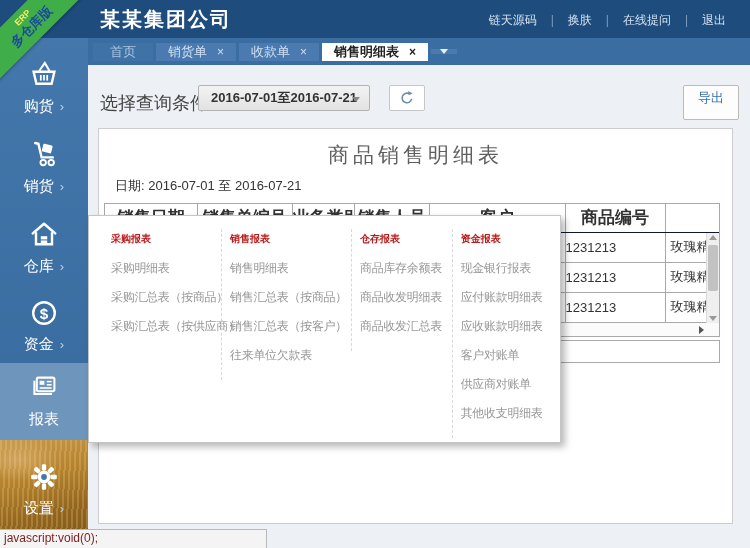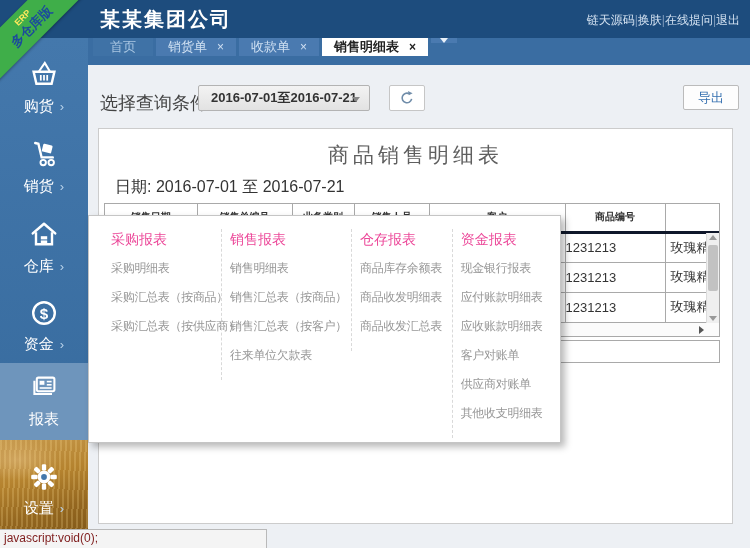--- a/index.html
+++ b/index.html
@@ -4,30 +4,30 @@
 <style>
   *{margin:0;padding:0;box-sizing:border-box}
   html,body{width:750px;height:548px;overflow:hidden}
   body{font-family:"Liberation Sans","DejaVu Sans",sans-serif}
   #app{position:relative;width:750px;height:548px;background:var(--content-bg,#edf0f4);overflow:hidden}
 
   
   .topbar{position:absolute;left:0;top:0;width:750px;height:38px;background:var(--topbar-bg,#1d4c7d);z-index:5}
   .app-title{position:absolute;left:100px;top:6px;color:#fff;font-size:20px;font-weight:bold;letter-spacing:2px}
   .top-links{position:absolute;right:10px;top:12px;font-size:12px;color:#d5e3f2;white-space:nowrap}
-  .tlink{cursor:pointer;margin:0 0}
+  .tlink{cursor:pointer;margin:0 14px}
   .sep{color:#7f9cbd}
 
   
   .ribbon{position:absolute;left:-46px;top:6px;width:150px;height:36px;background:var(--ribbon-green,#3fae49);transform:rotate(-45deg);z-index:30;text-align:center;box-shadow:0 1px 3px rgba(0,0,0,.35)}
   .ribbon .r1{display:block;font-size:9px;color:#ffe95c;font-weight:bold;line-height:10px;margin-top:4px}
   .ribbon .r2{display:block;font-size:13px;color:#1c4b9b;font-weight:bold;line-height:16px}
 
   
-  .tabbar{position:absolute;left:88px;top:38px;width:662px;height:27px;background:var(--tabbar-bg,#3a6da2);display:flex;align-items:flex-start;padding-left:5px}
+  .tabbar{position:absolute;left:88px;top:38px;width:662px;height:27px;background:var(--tabbar-bg,#3a6da2);display:flex;align-items:center;padding-left:5px}
   .tabs-holder{display:flex;align-items:stretch}
   .tab{display:flex;align-items:center;margin-right:3px;padding:0 12px;background:var(--tab-inactive-bg,#4a7ab0);color:#cfe0f2;font-size:13px;cursor:pointer;white-space:nowrap}
   .tab.first{background:#3f72a6;color:#a9c6e2;padding:0 17px}
   .tab.active{background:#fff;color:#222;font-weight:bold}
   .tab-close{margin-left:10px;font-size:12px;cursor:pointer}
   .tab.mini{padding:0 9px}
   .caret-down{width:0;height:0;border-left:4px solid transparent;border-right:4px solid transparent;border-top:5px solid #e9f1f9}
 
   
   .sidebar{position:absolute;left:0;top:38px;width:88px;height:510px;background:linear-gradient(180deg,#4478ac,#34689b);z-index:6}
@@ -43,47 +43,47 @@
       repeating-linear-gradient(93deg, rgba(255,224,150,.22) 0 2px, rgba(0,0,0,0) 2px 5px),
       radial-gradient(60px 30px at 20% 18%, #cfa45e 0%, rgba(0,0,0,0) 70%),
       linear-gradient(165deg,#c79a4e 0%,#b5832f 35%,#93661f 65%,#7a5418 100%)}
 
   
   .filter-label{position:absolute;left:100px;top:91px;font-size:18px;color:#444}
   .date-select{position:absolute;left:198px;top:85px;width:172px;height:26px;background:linear-gradient(#f3f3f3,#e2e2e2);border:1px solid #b3b3b3;border-radius:2px;font-size:13px;font-weight:bold;color:#333;text-align:center;line-height:24px;cursor:pointer}
   .select-caret{position:absolute;right:9px;top:11px;width:0;height:0;border-left:4px solid transparent;border-right:4px solid transparent;border-top:5px solid #888}
   .refresh-btn{position:absolute;left:389px;top:85px;width:36px;height:26px;background:#fff;border:1px solid #c6c6c6;border-radius:2px;cursor:pointer;display:flex;align-items:center;justify-content:center}
   .refresh-btn svg{width:16px;height:16px}
-  .export-btn{position:absolute;left:683px;top:85px;width:56px;height:25px;background:#fdfdfd;border:1px solid #bbb;border-radius:2px;color:var(--button-text-blue,#3570b0);font-size:13px;text-align:center;line-height:23px;cursor:pointer}
+  .export-btn{position:absolute;left:683px;top:85px;width:56px;height:35px;background:#fdfdfd;border:1px solid #bbb;border-radius:2px;color:var(--button-text-blue,#3570b0);font-size:13px;text-align:center;line-height:23px;cursor:pointer}
 
   
   .panel{position:absolute;left:98px;top:128px;width:635px;height:396px;background:#fff;border:1px solid #ccc}
   .report-title{position:absolute;left:0;top:12px;width:100%;text-align:center;font-family:"DejaVu Serif","Liberation Serif",serif;font-size:21px;color:#5f5f5f;letter-spacing:4px}
-  .date-line{position:absolute;left:16px;top:48px;font-size:16px;color:#333}
+  .date-line{position:absolute;left:16px;top:48px;font-size:13px;color:#333}
 
   .table-wrap{position:absolute;left:5px;top:74px;width:616px;border:1px solid #a9a9a9;background:#fff}
   .grid{border-collapse:collapse;table-layout:fixed;width:614px}
-  .grid th{height:28px;font-size:10px;color:#333;font-weight:bold;border-right:1px solid #a9a9a9;border-bottom:3px solid #0f172a;overflow:hidden;white-space:nowrap;text-align:center}
+  .grid th{height:28px;font-size:17px;color:#333;font-weight:bold;border-right:1px solid #a9a9a9;border-bottom:1px solid #0f172a;overflow:hidden;white-space:nowrap;text-align:center}
   .grid td{height:30px;font-size:13px;color:#333;border-right:1px solid #a9a9a9;border-bottom:1px solid #a9a9a9;padding-left:0;overflow:hidden;white-space:nowrap;background:#fff}
   .grid th:last-child,.grid td:last-child{border-right:none;padding-left:5px}
   .hstrip{position:relative;height:13px;background:#fbfbfb}
   .hscroll-right-arrow{position:absolute;right:15px;top:3px;width:0;height:0;border-top:4px solid transparent;border-bottom:4px solid transparent;border-left:5px solid #555;cursor:pointer}
   .footer-row{position:absolute;left:5px;top:211px;width:616px;height:23px;border:1px solid #a9a9a9;background:#fff}
 
   .vscroll{position:absolute;left:607px;top:104px;width:13px;height:90px;background:#efefef;border-left:1px solid #dcdcdc;z-index:3;cursor:pointer}
   .vs-up{position:absolute;top:2px;left:2px;width:0;height:0;border-left:4px solid transparent;border-right:4px solid transparent;border-bottom:5px solid #999}
   .vs-down{position:absolute;bottom:2px;left:2px;width:0;height:0;border-left:4px solid transparent;border-right:4px solid transparent;border-top:5px solid #999}
   .vs-thumb{position:absolute;top:12px;left:1px;width:10px;height:46px;background:#c2c2c2;border-radius:2px}
 
   
   .popup{position:absolute;left:88px;top:215px;width:473px;height:228px;background:#fff;border:1px solid #c5c5c5;box-shadow:4px 4px 7px rgba(0,0,0,.28);z-index:40;display:flex;align-items:flex-start;padding:13px 0 0 14px;overflow:hidden}
   .menu-col{padding:0 6px 10px 8px}
   .menu-col + .menu-col{border-left:1px dashed #d9d9d9}
   .mc-0{width:118px}.mc-1{width:130px}.mc-2{width:104px}.mc-3{width:112px}
-  .menu-head{font-size:14px;font-weight:normal;color:#ec4899;height:25px;line-height:20px;white-space:nowrap}
+  .menu-head{font-size:10px;font-weight:bold;color:#b91c1c;height:25px;line-height:20px;white-space:nowrap}
   .menu-item{font-size:12px;color:#979797;height:29px;line-height:29px;white-space:nowrap;cursor:pointer;letter-spacing:-.3px}
   .popup-notch{position:absolute;left:-9px;top:168px;width:0;height:0;border-top:10px solid transparent;border-bottom:10px solid transparent;border-right:9px solid #fff}
 
   
   .statusbar{position:absolute;left:0;bottom:0;width:267px;height:19px;background:#f4f4f4;border-top:1px solid #b9b9b9;border-right:1px solid #b9b9b9;font-size:12px;color:#7f1d1d;line-height:17px;padding-left:4px;z-index:50}
 </style>
 </head>
 <body>
 
 <div id="app">

